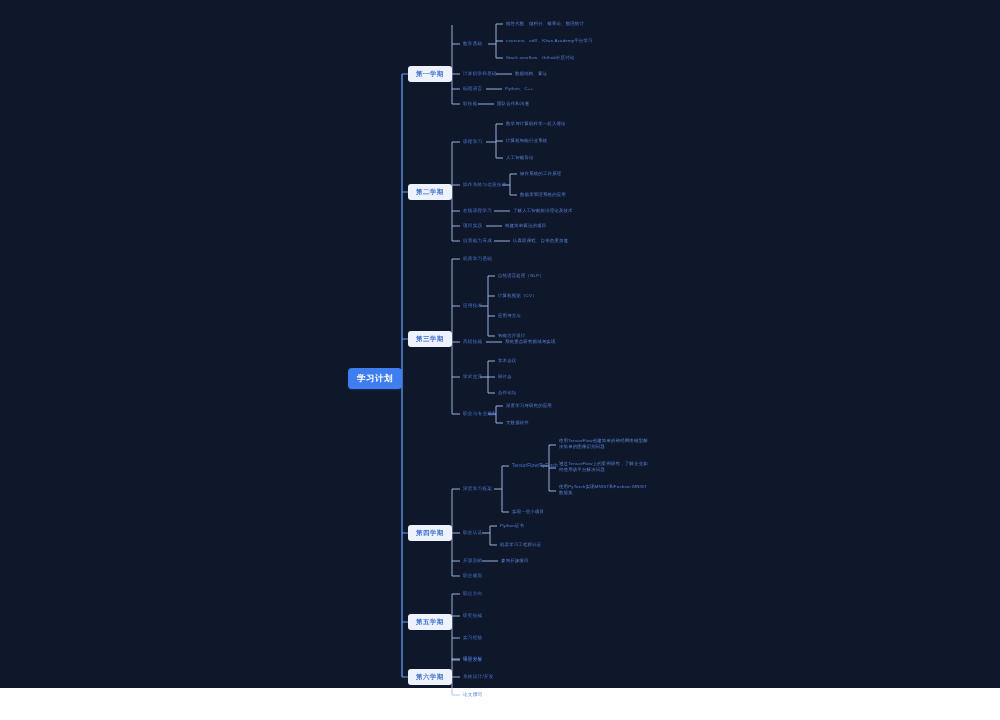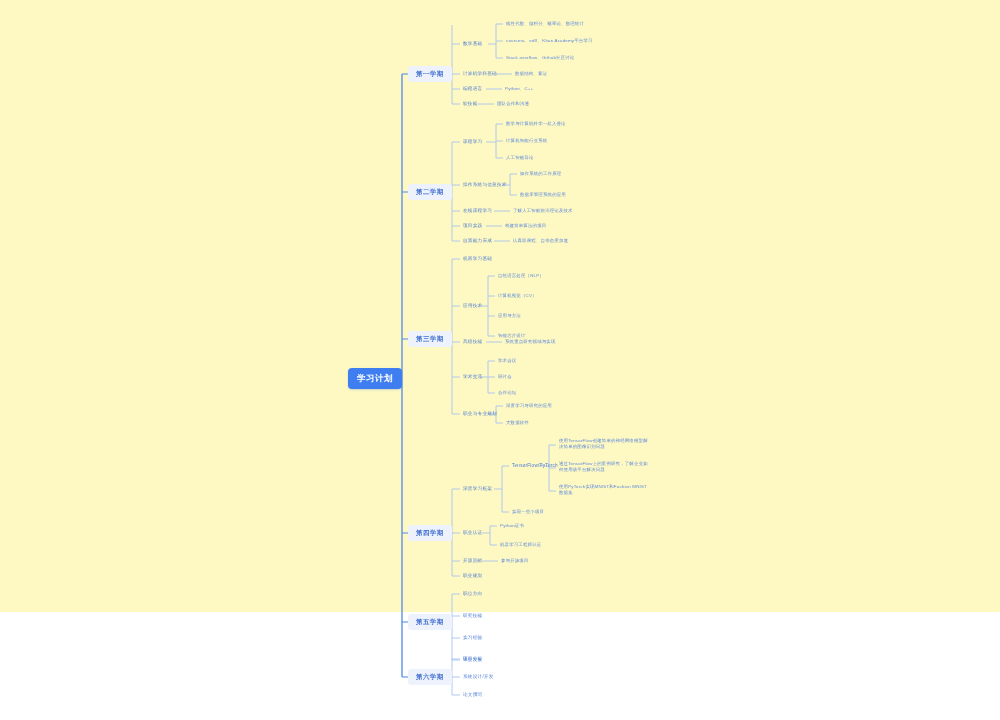--- a/index.html
+++ b/index.html
@@ -6,22 +6,22 @@
   html, body {
     margin: 0; padding: 0;
     width: 1000px; height: 720px;
     background: #ffffff;
     font-family: "Liberation Sans", "DejaVu Sans", sans-serif;
     overflow: hidden;
   }
   #mindmap-canvas {
     position: relative;
     width: 1000px;
-    height: 612px;
-    background: #fef9c3;
+    height: 688px;
+    background: #0f172a;
   }
   svg#connectors {
     position: absolute;
     left: 0; top: 0;
     width: 1000px; height: 720px;
     pointer-events: none;
   }
   .node {
     position: absolute;
     white-space: nowrap;

